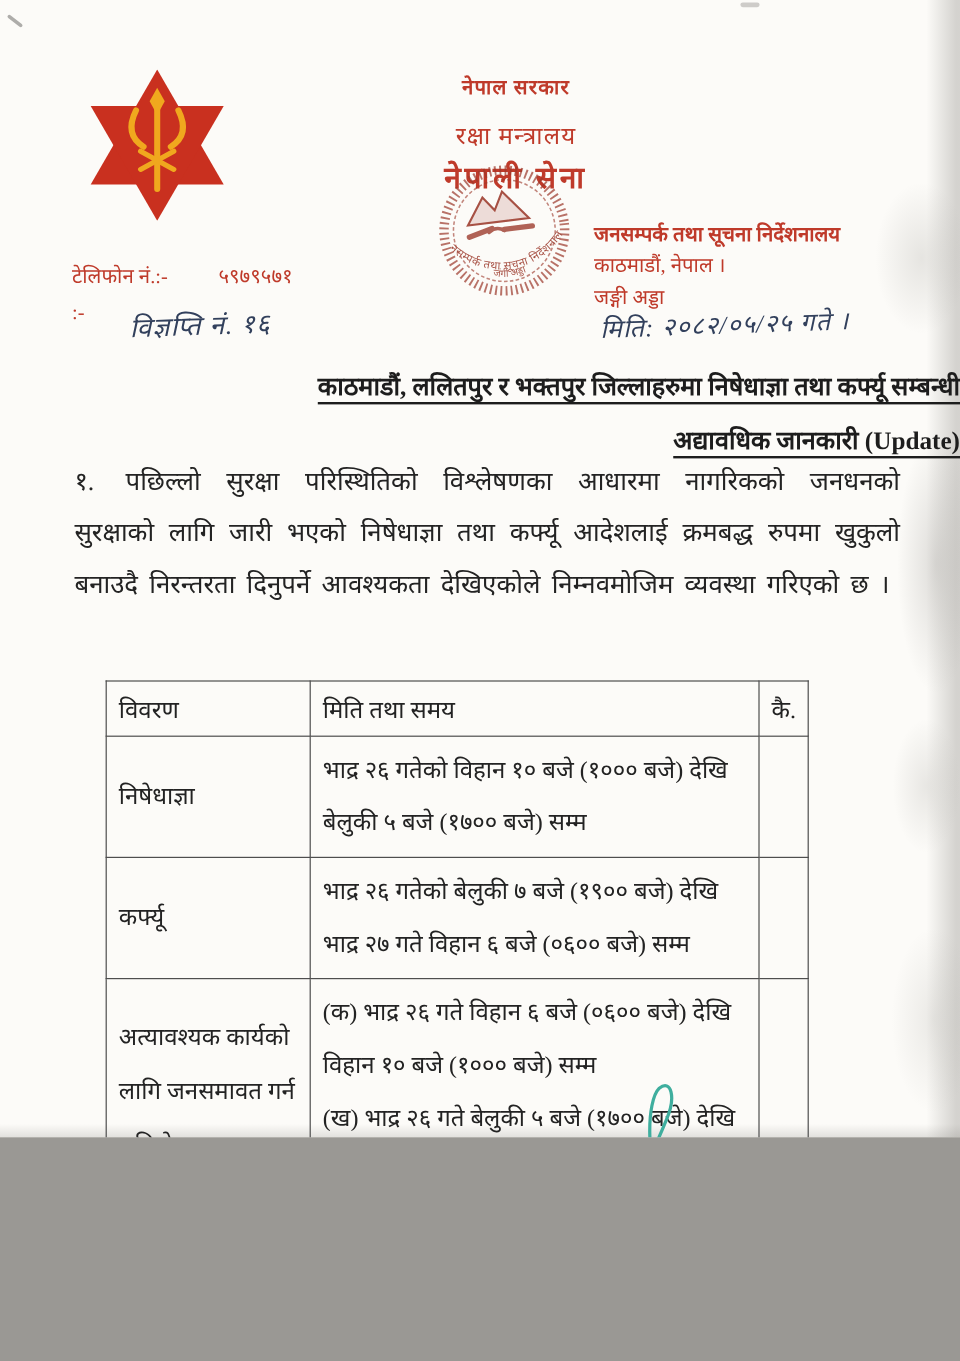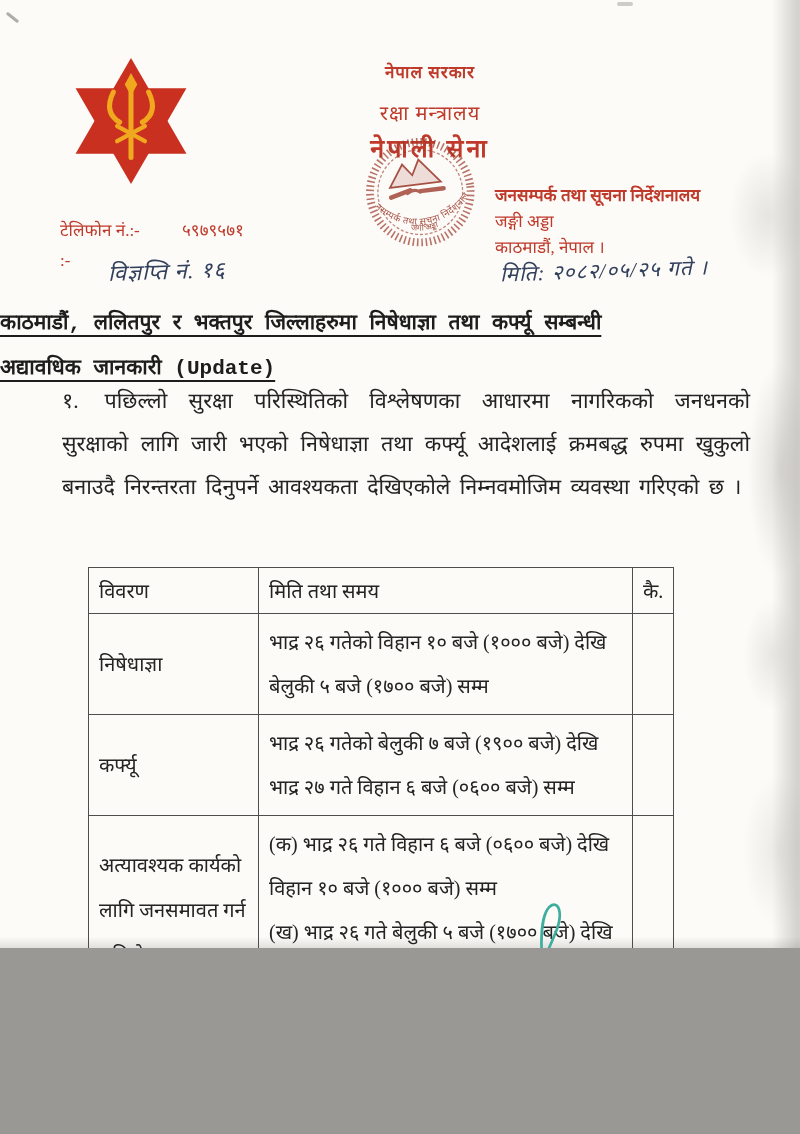--- a/index.html
+++ b/index.html
@@ -40,21 +40,21 @@
 
   .seal { position: absolute; left: 352px; top: 128px; width: 138px; height: 140px; transform: rotate(-7deg); opacity: .88; }
 
   .office-block { position: absolute; left: 495px; top: 183px; color: #bf3a2a; font-size: 17px; line-height: 26px; }
   .office-line1 { font-weight: bold; }
 
   .handwriting { color: #32405c; font-style: italic; letter-spacing: 1px; }
   .date-hw { position: absolute; left: 500px; top: 256px; font-size: 21px; transform: rotate(-2deg); }
   .notice-no-hw { position: absolute; left: 108px; top: 255px; font-size: 22px; transform: rotate(-2deg); }
 
-  .title-block { position: absolute; left: 0; top: 307px; width: 800px; text-align: left; font-family: Liberation Mono, monospace; }
+  .title-block { position: absolute; left: 0; top: 307px; width: 800px; text-align: right; }
   .title-line { font-size: 21px; font-weight: bold; color: #1d1d1d;
     text-decoration: underline; text-decoration-thickness: 2px; text-underline-offset: 6px; }
   .title-line2 { margin-top: 17px; }
 
   .body-para { position: absolute; left: 62px; top: 380px; width: 688px;
     font-size: 21.5px; line-height: 43px; text-align: justify; word-spacing: 4px; color: #232323; }
   .para-num { padding-right: 26px; }
 
   .schedule-table { position: absolute; left: 88px; top: 567px; border-collapse: collapse;
     font-size: 20px; color: #232323; padding-left: 32px; }
@@ -126,22 +126,22 @@
     <text font-size="9.5" fill="#9c3a2c" letter-spacing=".5">
       <textPath href="#arcA" startOffset="50%" text-anchor="middle">जनसम्पर्क तथा सूचना निर्देशनालय</textPath>
     </text>
     <text font-size="8.5" fill="#9c3a2c">
       <textPath href="#arcB" startOffset="50%" text-anchor="middle">जंगी अड्डा</textPath>
     </text>
   </svg>
 
   <div class="office-block">
     <div class="office-line1">जनसम्पर्क तथा सूचना निर्देशनालय</div>
+    <div>काठमाडौं, नेपाल ।</div>
     <div>जङ्गी अड्डा</div>
-    <div>काठमाडौं, नेपाल ।</div>
   </div>
 
   <div class="handwriting date-hw">मिति: २०८२/०५/२५ गते ।</div>
   <div class="handwriting notice-no-hw">विज्ञप्ति नं. १६</div>
 
   <div class="title-block">
     <div class="title-line">काठमाडौं, ललितपुर र भक्तपुर जिल्लाहरुमा निषेधाज्ञा तथा कर्फ्यू सम्बन्धी</div>
     <div class="title-line title-line2">अद्यावधिक जानकारी (Update)</div>
   </div>
 

